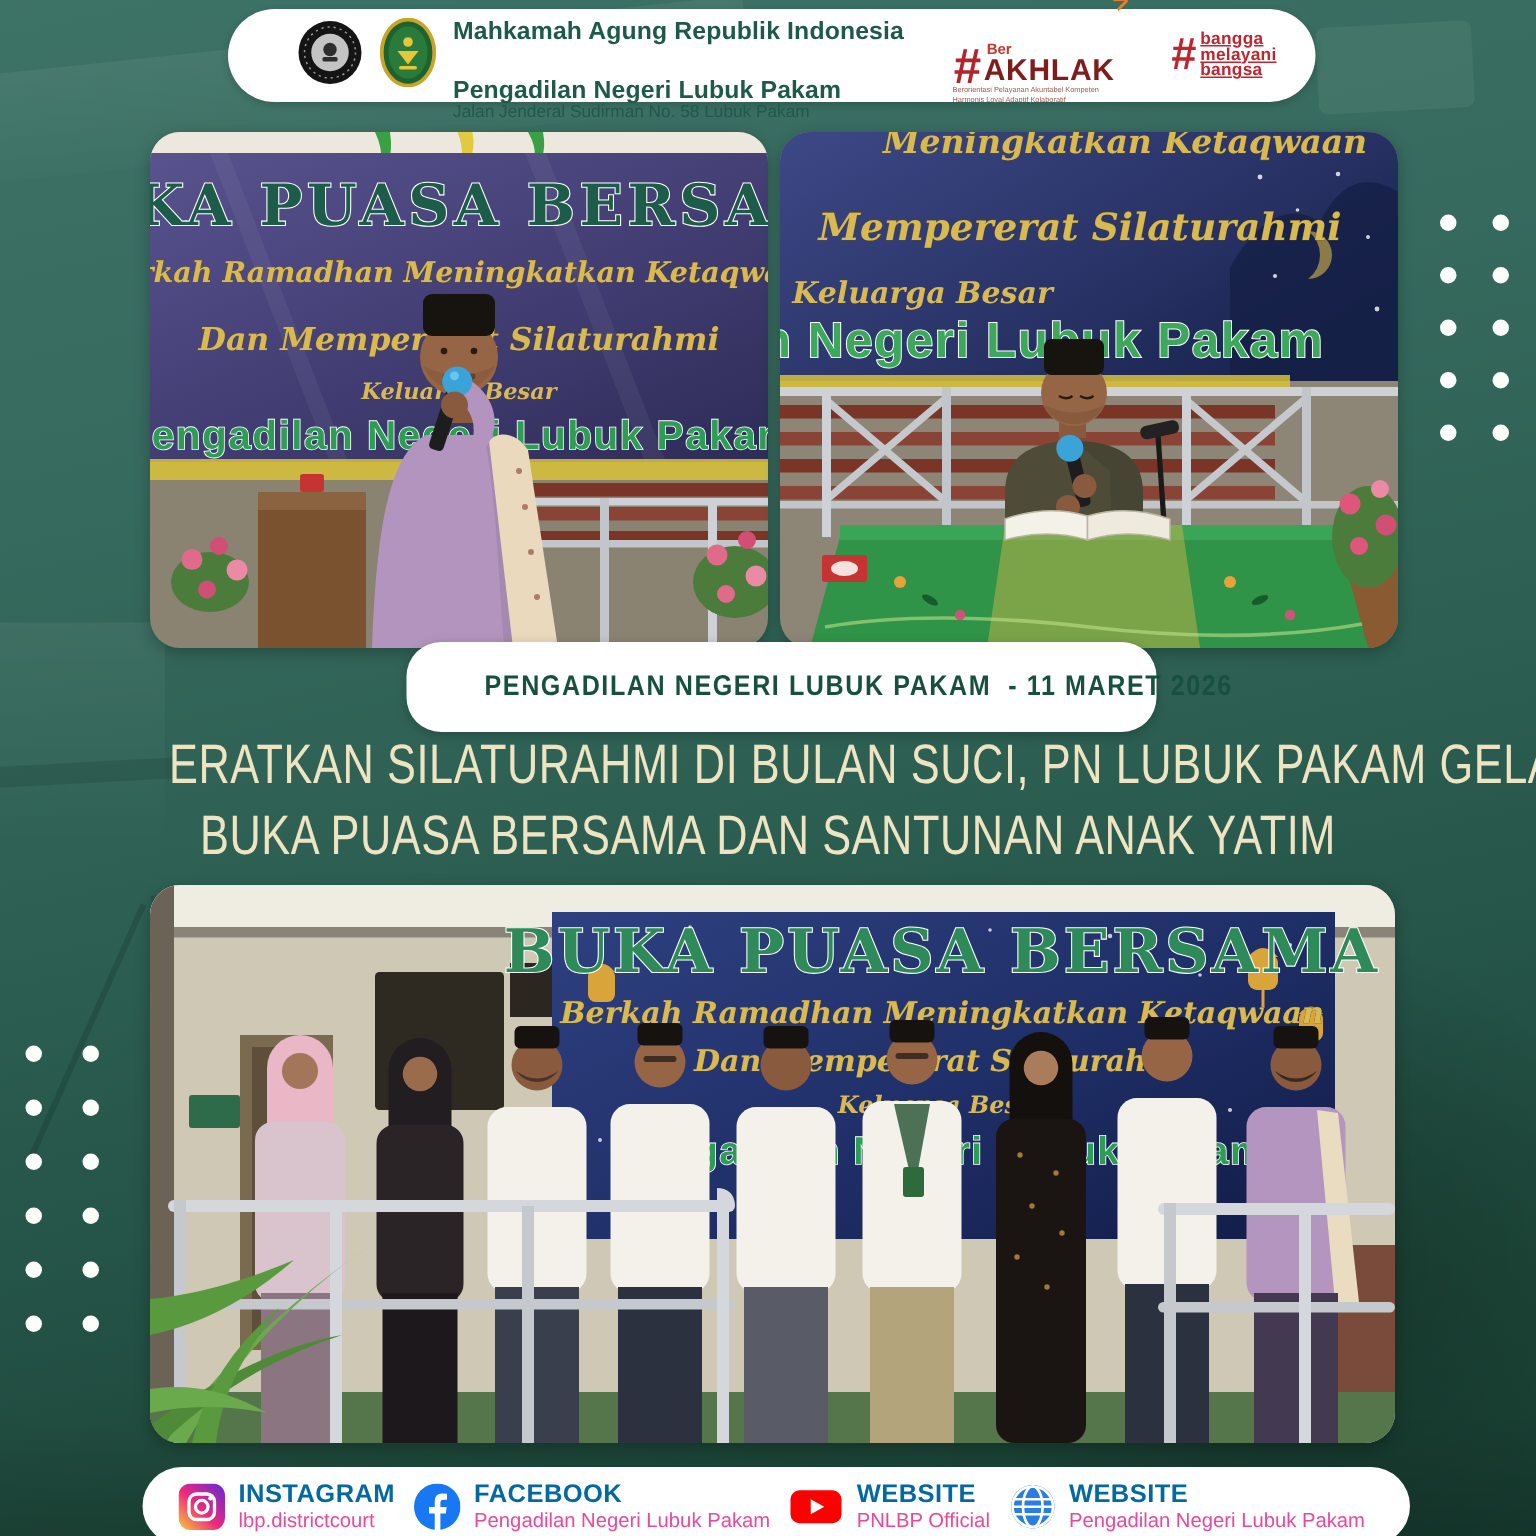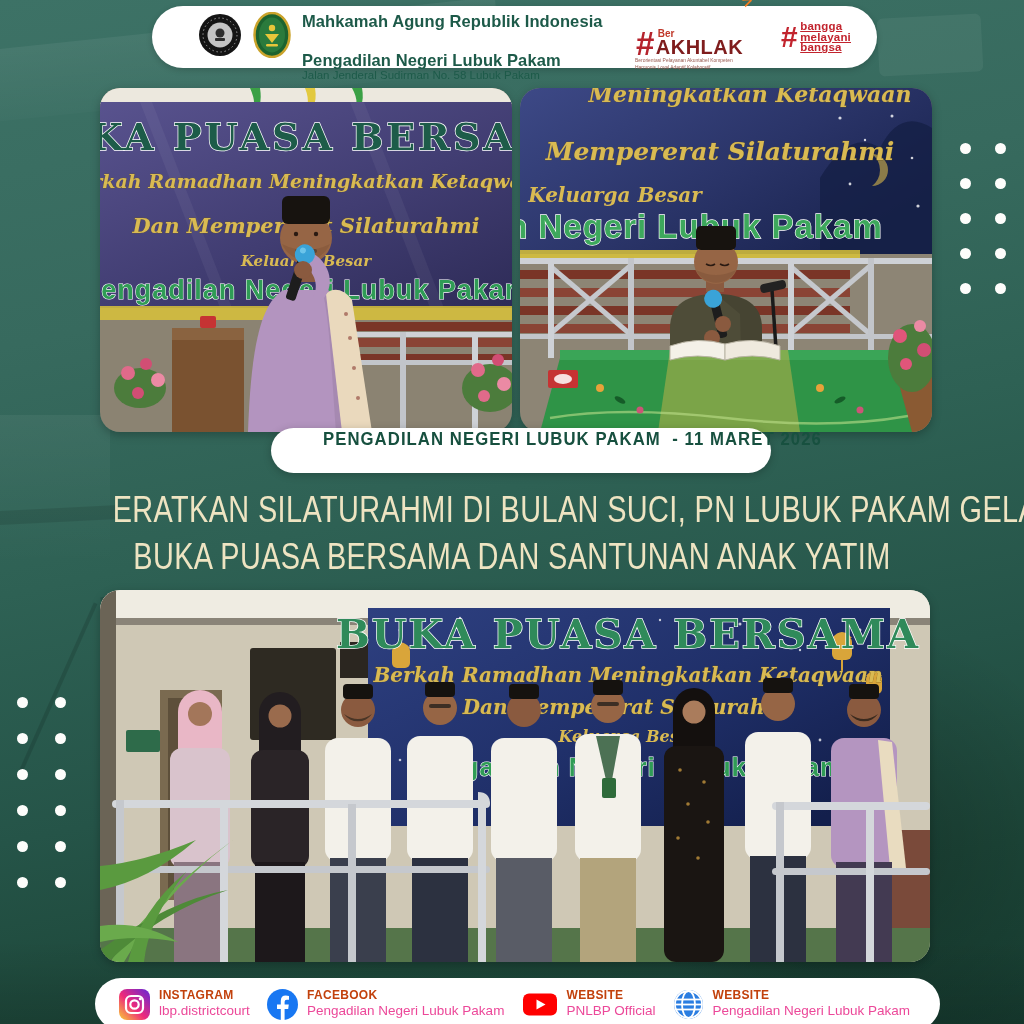--- a/index.html
+++ b/index.html
@@ -49,36 +49,36 @@
   .bm-words{display:flex;flex-direction:column;font-size:11.5px;font-weight:800;color:#c2242e;line-height:.95;letter-spacing:.2px;text-decoration:underline;}
   
   .photo{position:absolute;border-radius:20px;overflow:hidden;box-shadow:0 3px 10px rgba(0,0,0,.25);}
   .photo-tl{top:88px;left:100px;width:412px;height:344px;}
   .photo-tr{top:88px;left:520px;width:412px;height:344px;}
   .photo-b{top:590px;left:100px;width:830px;height:372px;}
   .photo svg{display:block;}
   svg text{paint-order:stroke;}
   
   .badge{
-    position:absolute;top:428px;left:271px;width:500px;height:45px;background:#fff;border-radius:23px;
-    display:flex;align-items:flex-start;padding:0 18px;box-shadow:0 2px 8px rgba(0,0,0,.22);z-index:5;
+    position:absolute;top:428px;left:271px;width:500px;height:60px;background:#fff;border-radius:23px;
+    display:flex;align-items:center;padding:0 18px;box-shadow:0 2px 8px rgba(0,0,0,.22);z-index:5;
   }
   .badge-text{flex:1;text-align:center;font-size:19px;font-weight:700;color:#17503f;letter-spacing:1.2px;
     transform:scaleX(.88);transform-origin:center;white-space:pre;}
   
   .headline{position:absolute;top:486px;left:0;width:1024px;text-align:center;color:#eee4c2;}
   .headline div{font-size:37px;font-weight:400;letter-spacing:.5px;line-height:47px;transform:scaleX(.78);transform-origin:center;white-space:nowrap;}
   
   .footer-bar{
     position:absolute;top:978px;left:95px;width:845px;height:52px;background:#fff;border-radius:26px;
     display:flex;align-items:center;justify-content:space-between;padding:0 30px 0 24px;z-index:5;
   }
   .soc{display:flex;align-items:center;gap:9px;cursor:pointer;}
   .soc-txt{line-height:1.15;}
-  .soc-plat{font-size:12px;font-weight:700;color:#c2410c;letter-spacing:.3px;}
+  .soc-plat{font-size:17px;font-weight:700;color:#0369a1;letter-spacing:.3px;}
   .soc-handle{font-size:13.5px;font-weight:400;color:#ec4899;}
 </style>
 </head>
 <body>
 
 <div class="canvas">
 
   <div class="ghost g1"></div>
   <div class="ghost g2"></div>
   <div class="ghost g4"></div>

